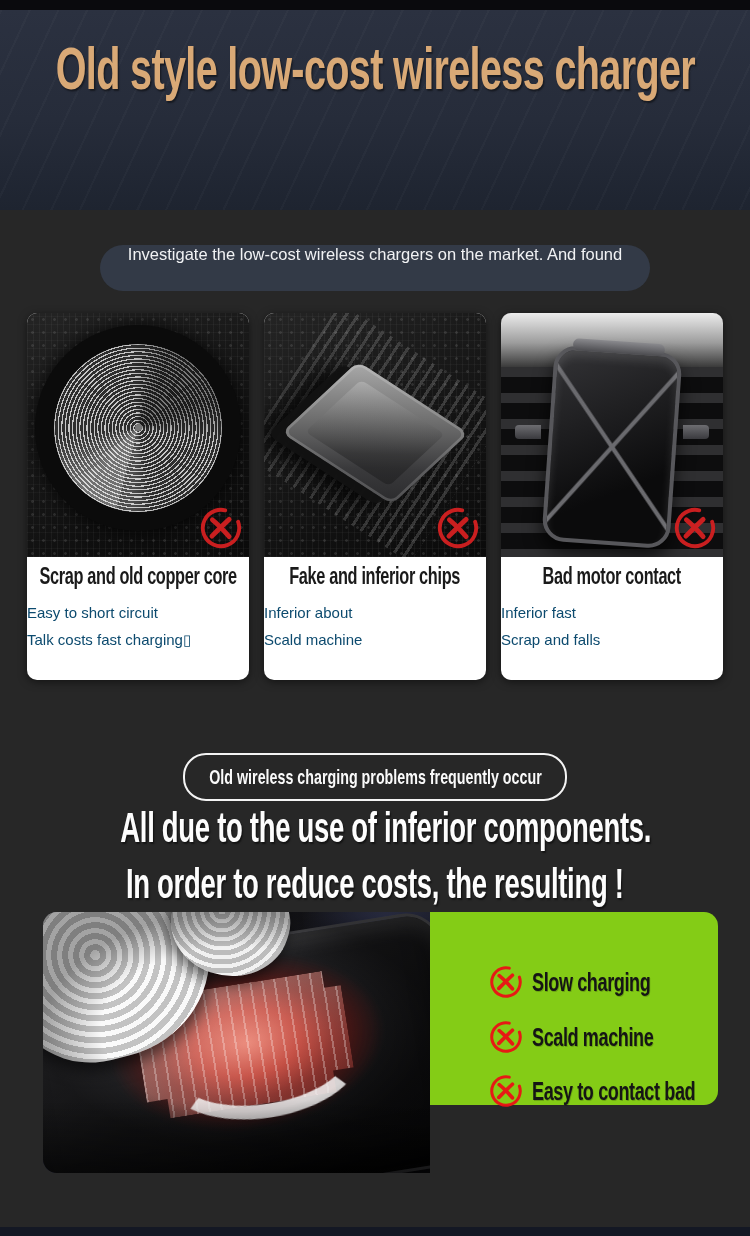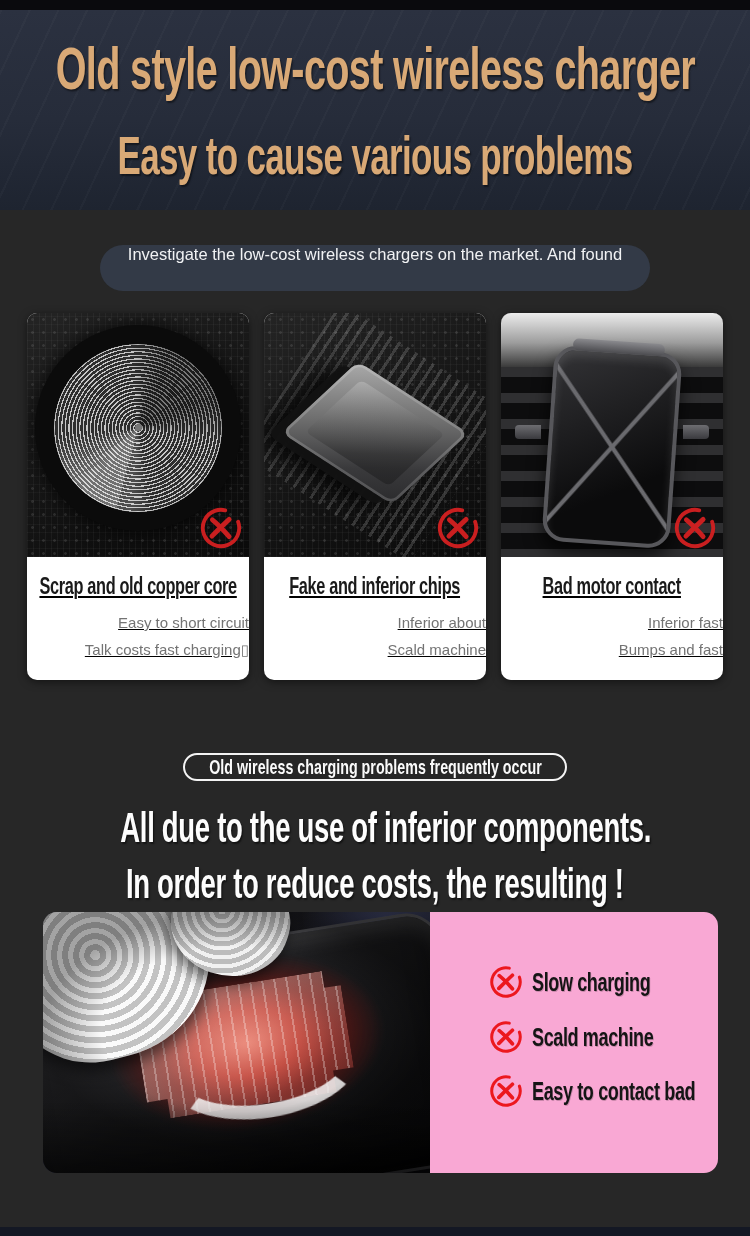--- a/index.html
+++ b/index.html
@@ -74,30 +74,30 @@
              linear-gradient(52deg, transparent 48.6%, #6a6a6e 49.4% 50.6%, transparent 51.4%),
              linear-gradient(-52deg, transparent 48.6%, #6a6a6e 49.4% 50.6%, transparent 51.4%),
              linear-gradient(155deg, #333336 0%, #0b0b0c 70%);
            box-shadow:inset 0 6px 10px rgba(255,255,255,.12), 0 10px 18px rgba(0,0,0,.7); }
   .mount::after { content:""; position:absolute; top:-12px; left:14px; right:14px; height:12px;
            border-radius:6px; background:linear-gradient(#8a8a8e,#4c4c50); }
   .mount-arm { position:absolute; top:46%; width:26px; height:14px; background:linear-gradient(#6d6d71,#3a3a3e); }
   .mount-arm.left { left:14px; border-radius:4px 0 0 4px; }
   .mount-arm.right { right:14px; border-radius:0 4px 4px 0; }
 
-  .card-body { padding-top:13px; text-align:right;text-decoration:underline; }
+  .card-body { padding-top:3px; text-align:left; }
   .card-title-row { display:flex; justify-content:center; height:32px; align-items:center; white-space:nowrap; }
   .card-title { display:inline-block; font-weight:bold; font-size:24px; color:#1a1a1a;
                 letter-spacing:-.5px; transform:scaleX(.68); }
-  .card-sub { font-size:15px; color:#737373; line-height:27px; }
+  .card-sub { font-size:15px; color:#0c4a6e; line-height:27px; }
   .card-sub.first { margin-top:7px; }
 
   
   .outline-badge { position:absolute; top:753px; left:50%; transform:translateX(-50%);
-                   width:384px; height:28px; border:2px solid #f4f4f4; border-radius:23px;
+                   width:384px; height:48px; border:2px solid #f4f4f4; border-radius:23px;
                    display:flex; align-items:center; justify-content:center; white-space:nowrap; }
   .outline-badge span { display:inline-block; font-weight:bold; font-size:21px; color:#fafafa; transform:scaleX(.68); }
   .headline { position:absolute; left:0; width:100%; display:flex; justify-content:center; align-items:center;
               height:52px; white-space:nowrap; }
   .headline.h1 { top:801px;margin-left:11px; }
   .headline.h2 { top:857px;justify-content:center; }
   .headline span { display:inline-block; font-weight:bold; font-size:43px; color:#fdfdfd;
                    letter-spacing:-.5px; text-shadow:2px 2px 2px rgba(0,0,0,.5); transform:scaleX(.64); }
 
   
@@ -129,21 +129,21 @@
                background:repeating-radial-gradient(circle at 45% 45%, #fafafa 0 5px, #c3c3c3 5px 11px);
                box-shadow:0 8px 16px rgba(0,0,0,.6); }
   .coil-blob2 { position:absolute; left:128px; top:-40px; width:118px; height:104px; transform:rotate(18deg);
                border-radius:50% 45% 55% 50%;
                background:repeating-radial-gradient(circle at 40% 40%, #f2f2f2 0 4px, #bdbdbd 4px 9px);
                box-shadow:0 8px 14px rgba(0,0,0,.55); }
   .photo-shade { position:absolute; inset:0;
                background:linear-gradient(to top, rgba(0,0,0,.55), transparent 28%),
                           radial-gradient(closest-side at 50% 45%, transparent 70%, rgba(0,0,0,.35) 100%); }
 
-  .panel { position:absolute; left:430px; top:912px; width:288px; height:261px; background:#f9a8d4;
+  .panel { position:absolute; left:430px; top:912px; width:288px; height:193px; background:#84cc16;
            border-radius:0 14px 14px 0; }
   .issue-row { position:absolute; left:58px; display:flex; align-items:center; white-space:nowrap; }
   .issue-row.r0 { top:52px; }
   .issue-row.r1 { top:107px; }
   .issue-row.r2 { top:161px; }
   .issue-row .stamp { position:static; width:36px; height:36px; color:#ec1115; flex:0 0 auto; }
   .issue-label { display:inline-block; font-weight:bold; font-size:25px; color:#151515;
                  letter-spacing:-.5px; transform:scaleX(.72); transform-origin:left center;
                  margin-left:8px; text-shadow:1px 1px 0 rgba(0,0,0,.2); }
 
@@ -153,23 +153,20 @@
 <body>
 
 <div class="page">
 
   <div class="top-strip"></div>
 
   <header class="hero">
     <div class="hero-line l1">
       <span class="hero-text">Old style low-cost wireless charger</span>
     </div>
-    <div class="hero-line l2">
-      <span class="hero-text">Easy to cause various problems</span>
-    </div>
   </header>
 
   <div class="banner-pill">
     <span>Investigate the low-cost wireless chargers on the market. And found</span>
   </div>
 
   <section class="cards">
 
     <article class="card">
       <div class="card-img">
@@ -226,21 +223,21 @@
             <path d="M15 15.5 Q22 21 32.5 33" stroke-width="5"></path>
             <path d="M32.5 15 Q25 22 14.5 32.5" stroke-width="5"></path>
           </g>
         </svg>
       </div>
       <div class="card-body">
         <div class="card-title-row">
             <span class="card-title">Bad motor contact</span>
           </div>
         <p class="card-sub first">Inferior fast</p>
-        <p class="card-sub">Bumps and fast</p>
+        <p class="card-sub">Scrap and falls</p>
       </div>
     </article>
 
   </section>
 
   <div class="outline-badge">
     <span>Old wireless charging problems frequently occur</span>
   </div>
 
   <div class="headline h1">

